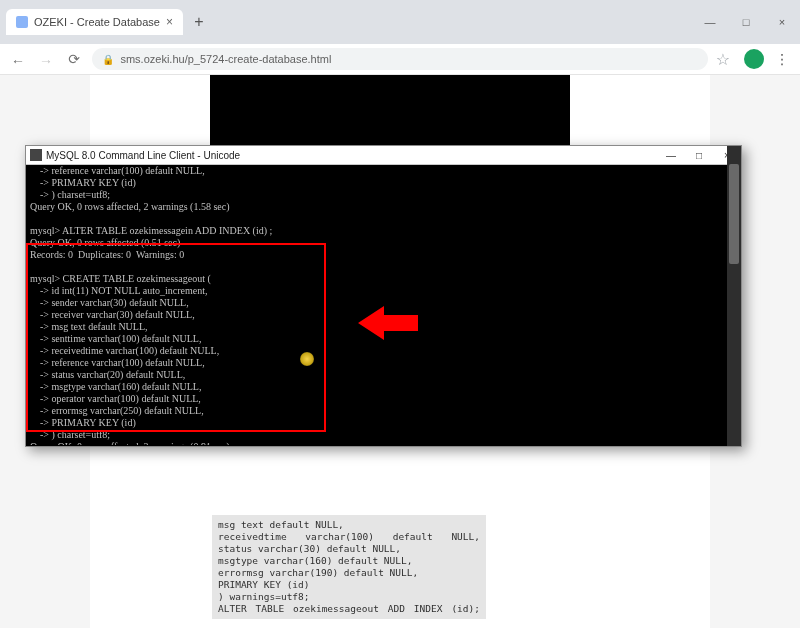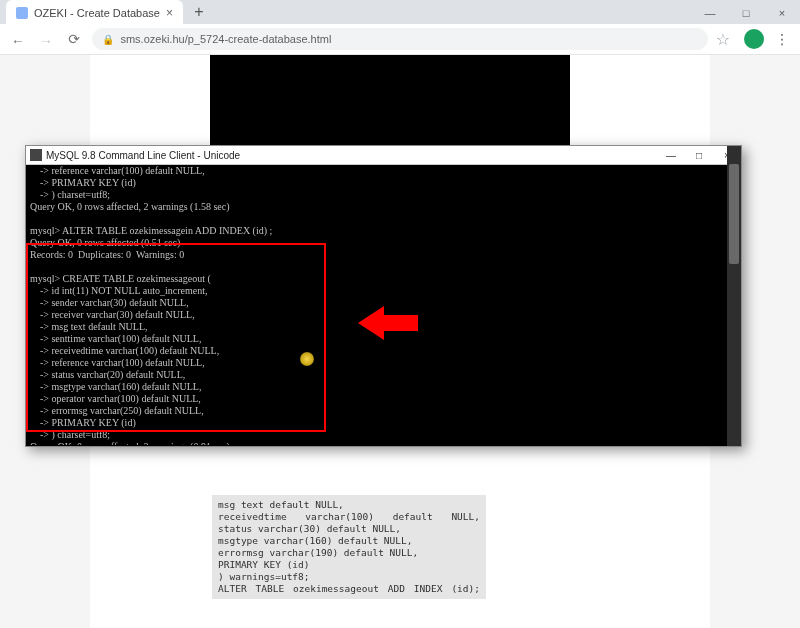--- a/index.html
+++ b/index.html
@@ -1,20 +1,20 @@
 <!DOCTYPE html>
 <html><head>
 <meta charset="utf-8">
 <style>
 html,body{margin:0;padding:0;font-family:"Segoe UI",Arial,sans-serif;background:#fff;overflow:hidden}
 body{width:800px;height:628px;position:relative}
 
 
 .browser{position:absolute;inset:0;background:#fff;display:flex;flex-direction:column}
-.tabstrip{height:24px;background:#dee1e6;display:flex;align-items:flex-start;padding-left:6px}
+.tabstrip{height:44px;background:#dee1e6;display:flex;align-items:center;padding-left:6px}
 .tab{background:#fff;height:26px;border-radius:6px 6px 0 0;display:flex;align-items:center;padding:0 10px;font-size:11px;color:#444;gap:6px;min-width:150px}
 .tab-favicon{width:12px;height:12px;background:#8ab4f8;border-radius:2px}
 .tab-close{margin-left:auto;font-size:12px;color:#666}
 .newtab{width:24px;height:24px;display:flex;align-items:center;justify-content:center;color:#555;font-size:16px;margin-left:4px}
 .winbtns{margin-left:auto;display:flex}
 .winbtn{width:36px;height:26px;display:flex;align-items:center;justify-content:center;color:#555;font-size:11px}
 
 .addrbar{height:30px;background:#fff;display:flex;align-items:center;padding:0 8px;gap:8px;border-bottom:1px solid #e4e4e4}
 .navbtn{width:20px;height:20px;display:flex;align-items:center;justify-content:center;color:#707070;font-size:14px}
 .addrbox{flex:1;height:22px;background:#f1f3f4;border-radius:11px;display:flex;align-items:center;padding:0 10px;font-size:11px;color:#616161;gap:6px}
@@ -94,21 +94,21 @@
         <div class="j">ALTER TABLE ozekimessageout ADD INDEX (id);</div>
       </div>
 
     </div>
   </div>
 </div>
 
 <div class="console">
   <div class="console-title">
     <div class="cicon"></div>
-    <span>MySQL 9.8 Command Line Client - Unicode</span>
+    <span>MySQL 8.0 Command Line Client - Unicode</span>
     <div class="cbtns">
       <div class="cbtn">—</div>
       <div class="cbtn">□</div>
       <div class="cbtn">×</div>
     </div>
   </div>
   <div class="console-body">    -&gt; reference varchar(100) default NULL,
     -&gt; PRIMARY KEY (id)
     -&gt; ) charset=utf8;
 Query OK, 0 rows affected, 2 warnings (1.58 sec)

